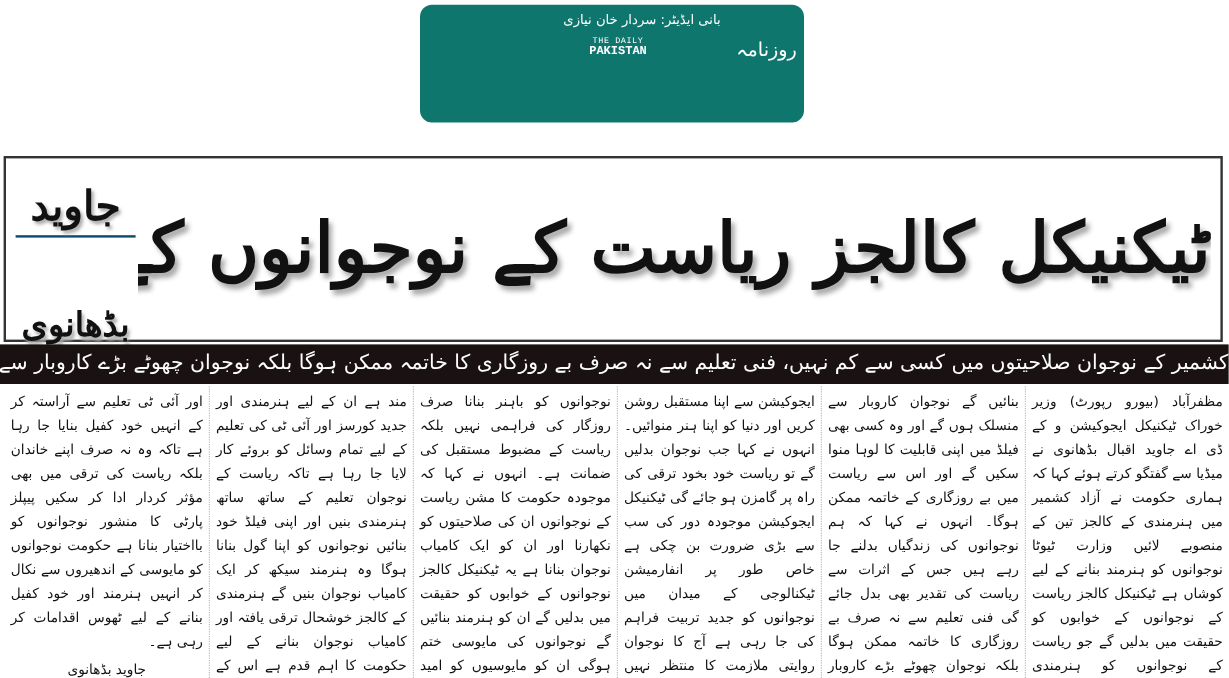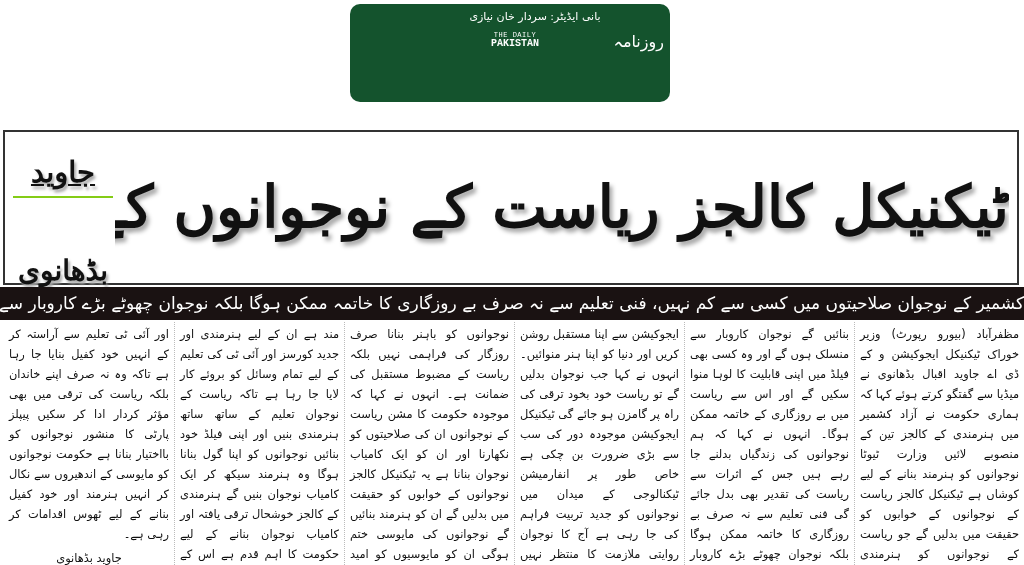--- a/index.html
+++ b/index.html
@@ -4,21 +4,21 @@
 <style>
   html, body { margin: 0; padding: 0; }
   body {
     width: 1024px; height: 565px; overflow: hidden;
     background: #ffffff;
     font-family: "DejaVu Sans", sans-serif;
     position: relative;
   }
   .masthead {
     position: absolute; left: 350px; top: 4px; width: 320px; height: 98px;
-    background: #14532d; border-radius: 10px;
+    background: #0f766e; border-radius: 10px;
     color: #fff; overflow: hidden;
   }
   .masthead .editor {
     position: absolute; top: 6px; left: 110px; width: 150px;
     font-size: 11px; text-align: center; direction: rtl; color: #fff;
   }
   .masthead .roznama {
     position: absolute; top: 28px; right: 6px; font-size: 16px; direction: rtl;
   }
   .masthead .daily-en {
@@ -45,21 +45,21 @@
     font-size: 58px; line-height: 130px; color: #111;
     text-shadow: 3px 4px 4px #aaa;
     white-space: nowrap; overflow: hidden;
   }
   .byline {
     position: absolute; left: 8px; top: 16px; width: 100px; height: 120px;
     direction: rtl; text-align: center;
     font-family: "DejaVu Serif", serif; font-weight: bold; color: #111;
     text-shadow: 2px 3px 3px #aaa;
   }
-  .byline .first { font-size: 29px; line-height: 48px; border-bottom: 2px solid #84cc16; display: block; text-decoration: underline; }
+  .byline .first { font-size: 34px; line-height: 48px; border-bottom: 2px solid #0c4a6e; display: block; }
   .byline .last { font-size: 28px; line-height: 54px; display: block; margin-top: 46px; }
 
   .strap {
     position: absolute; left: 0; top: 287px; width: 1024px; height: 33px;
     background: #1a1212; color: #fff;
     direction: rtl; font-size: 17px; line-height: 33px; text-align: center;
     white-space: nowrap; overflow: hidden;
     font-family: "DejaVu Sans", sans-serif;
   }
 

